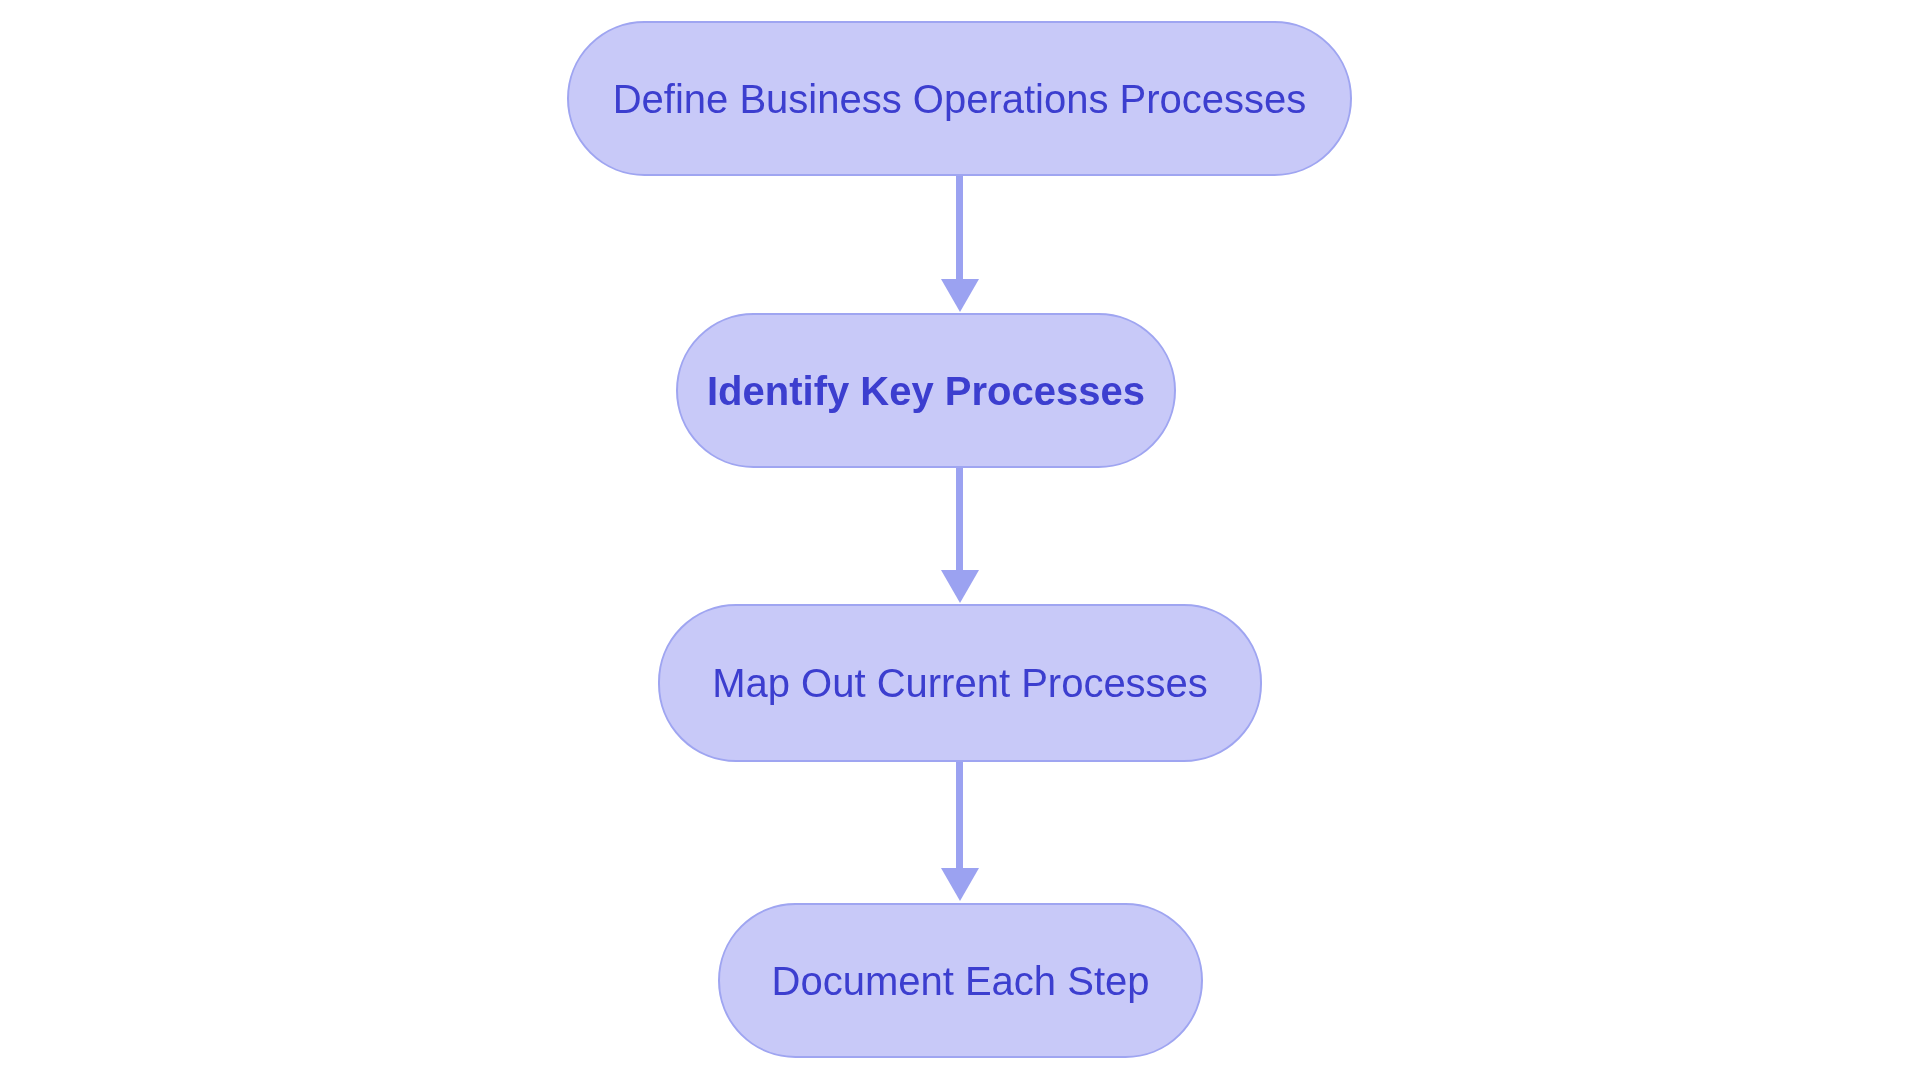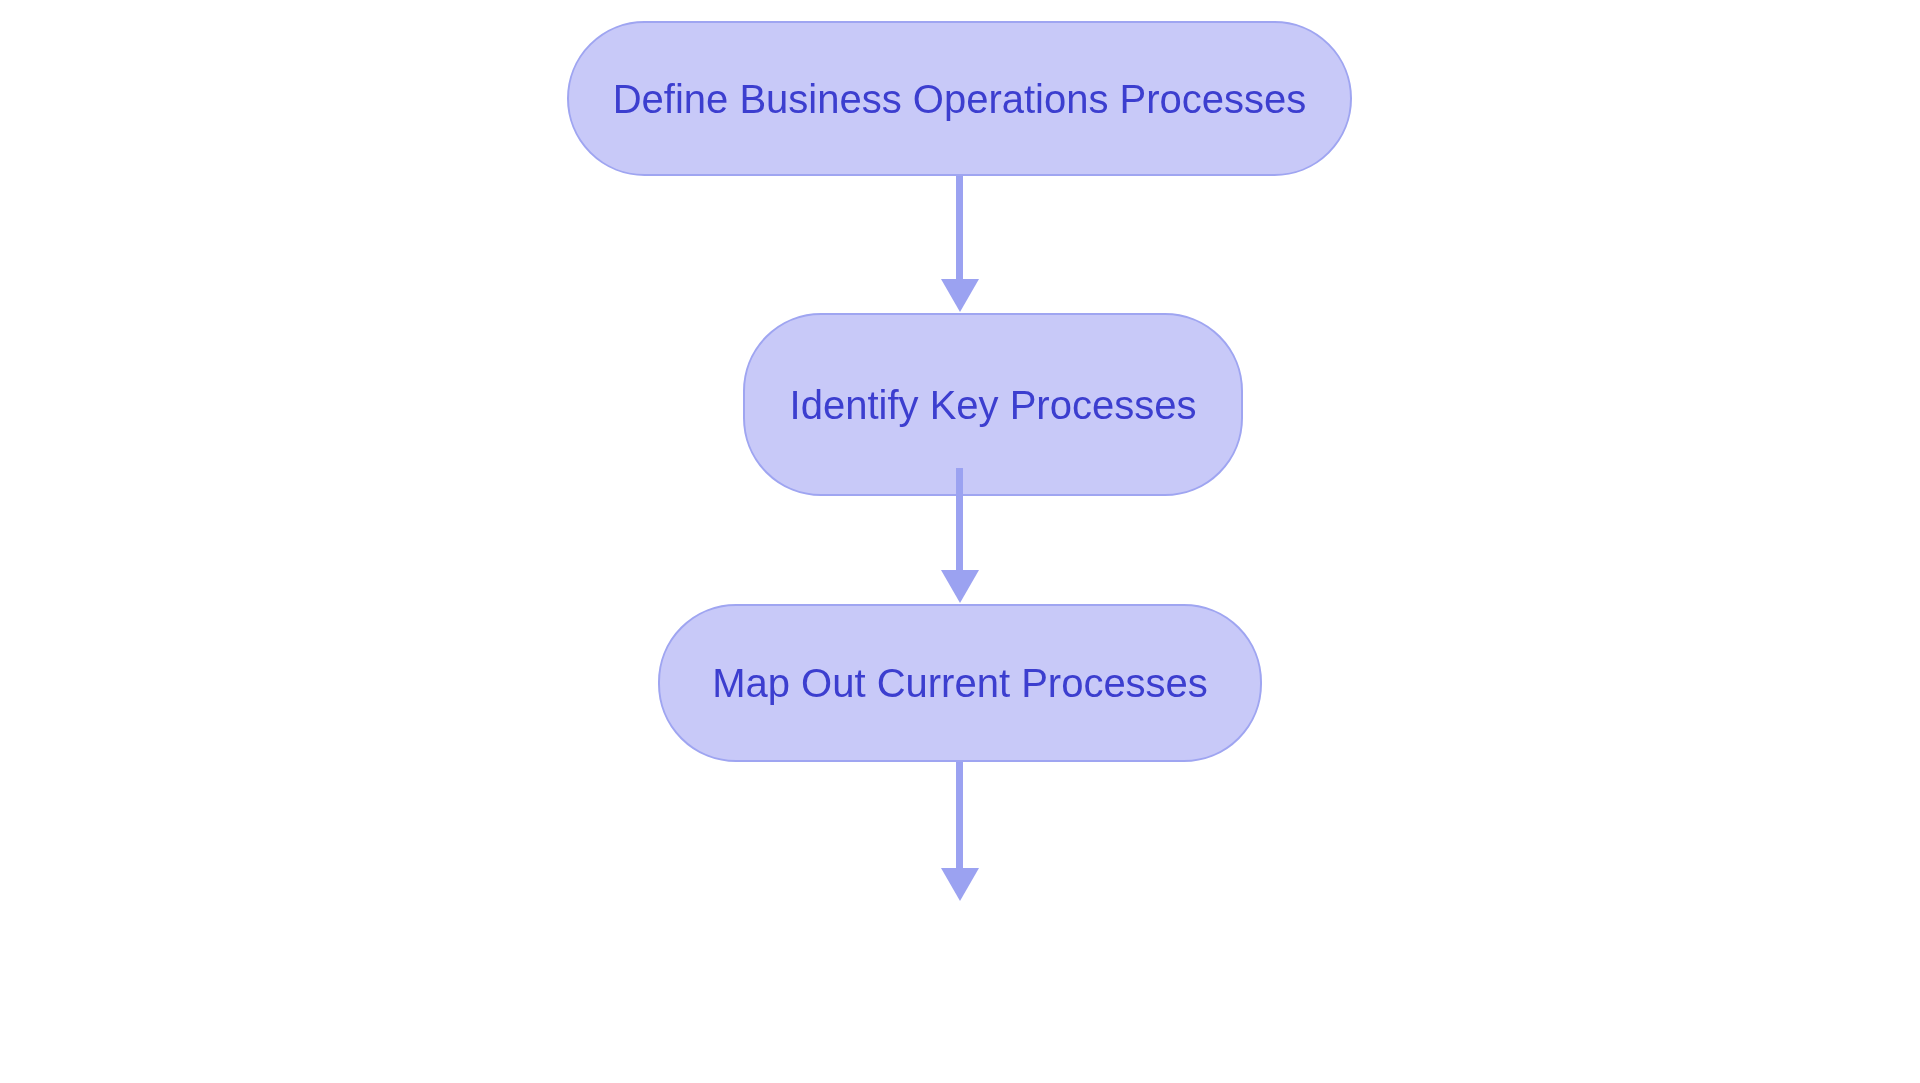--- a/index.html
+++ b/index.html
@@ -29,21 +29,21 @@
     background: var(--node-fill);
     border: 2px solid var(--node-border);
     border-radius: 78px;
     color: var(--node-text);
     font-size: 40px;
     line-height: 1;
     white-space: nowrap;
     text-align: right;
   }
   .node-1 { left: 567px; top: 21px;  width: 785px; height: 155px; }
-  .node-2 { left: 743px; top: 313px; width: 500px; height: 183px; }
+  .node-2 { left: 676px; top: 313px; width: 500px; height: 155px; font-weight: bold; }
   .node-3 { left: 658px; top: 604px; width: 604px; height: 158px; }
   .node-4 { left: 718px; top: 903px; width: 485px; height: 155px; }
 
   .arrow-line {
     position: absolute;
     width: 7px;
     left: 956px;
     background: var(--arrow);
   }
   .arrow-line-1 { top: 176px; height: 104px; }
@@ -82,14 +82,17 @@
   <div class="arrow-line arrow-line-2"></div>
   <div class="arrow-head arrow-head-2"></div>
 
   <div class="node node-3">
     <span>Map Out Current Processes</span>
   </div>
 
   <div class="arrow-line arrow-line-3"></div>
   <div class="arrow-head arrow-head-3"></div>
 
+  <div class="node node-4">
+    <span>Document Each Step</span>
+  </div>
 
 </div>
 
 </body></html>

